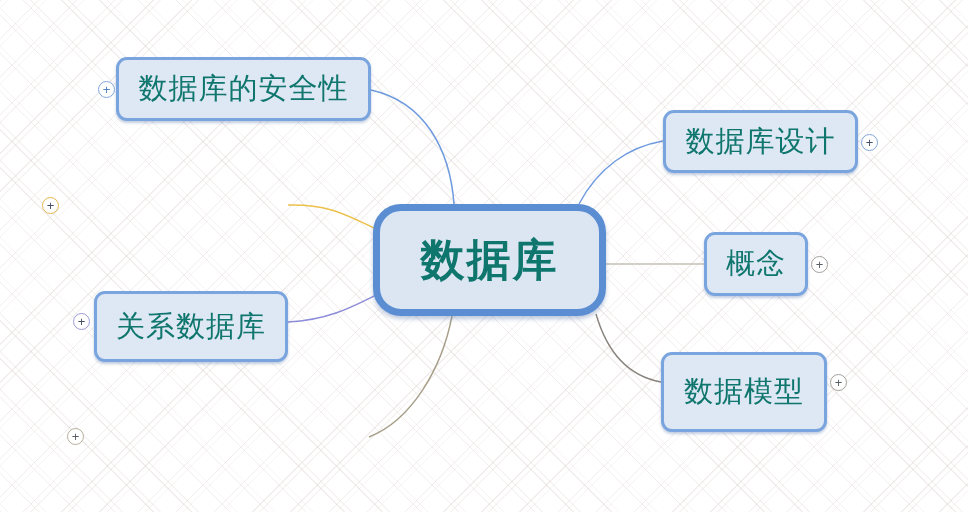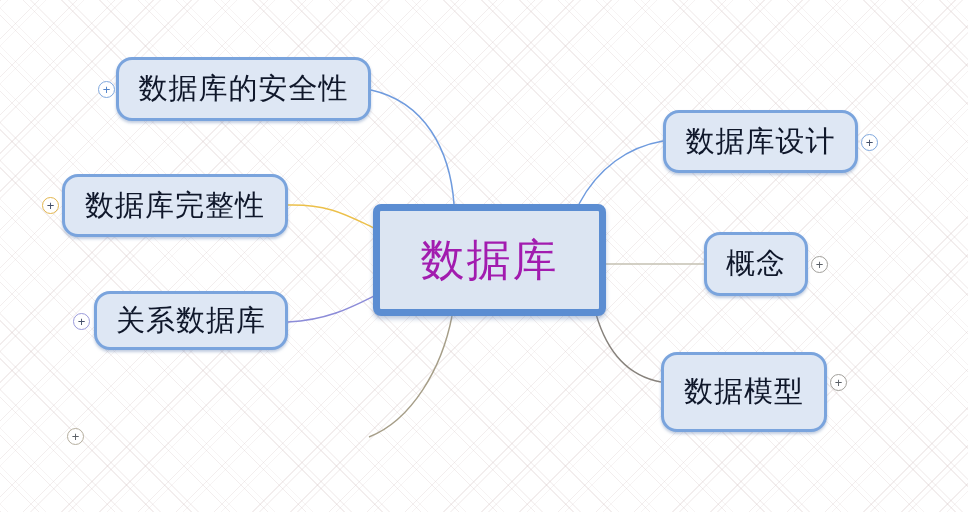--- a/index.html
+++ b/index.html
@@ -10,33 +10,33 @@
     background-image:
       repeating-linear-gradient(45deg, rgba(214,198,198,.30) 0 1px, transparent 1px 27px),
       repeating-linear-gradient(45deg, transparent 0 5px, rgba(214,198,198,.20) 5px 6px, transparent 6px 27px),
       repeating-linear-gradient(135deg, rgba(214,198,198,.30) 0 1px, transparent 1px 27px),
       repeating-linear-gradient(135deg, transparent 0 5px, rgba(214,198,198,.20) 5px 6px, transparent 6px 27px);
   }
   .links{position:absolute;left:0;top:0;z-index:1;}
   .node{
     position:absolute;z-index:2;box-sizing:border-box;
     display:flex;align-items:center;justify-content:center;
-    background:#dee7f4;border:3px solid #7aa4dd;border-radius:16px;
-    color:#0f172a;font-size:29px;letter-spacing:1px;white-space:nowrap;
+    background:#dee7f4;border:3px solid #7aa4dd;border-radius:11px;
+    color:#0f766e;font-size:29px;letter-spacing:1px;white-space:nowrap;
     box-shadow:0 2px 3px rgba(90,120,170,.38);
     cursor:default;
   }
   .node.central{
-    background:#dce5f2;border:7px solid #5b8dd2;border-radius:8px;
-    color:#a21caf;font-size:44px;font-weight:normal;letter-spacing:2px;
+    background:#dce5f2;border:7px solid #5b8dd2;border-radius:28px;
+    color:#0f766e;font-size:44px;font-weight:bold;letter-spacing:2px;
     box-shadow:0 3px 4px rgba(90,120,170,.40);
   }
   .n-security  {left:116px;top:57px; width:255px;height:64px;}
   .n-integrity {left:62px; top:174px;width:226px;height:63px;}
-  .n-relational{left:94px; top:291px;width:194px;height:59px;}
+  .n-relational{left:94px; top:291px;width:194px;height:71px;}
   .n-sqlddl    {left:89px; top:406px;width:280px;height:62px;font-size:28px;}
   .n-central   {left:373px;top:204px;width:233px;height:112px;}
   .n-design    {left:663px;top:110px;width:195px;height:63px;}
   .n-concept   {left:704px;top:232px;width:104px;height:64px;}
   .n-datamodel {left:661px;top:352px;width:166px;height:80px;}
   .expand{
     position:absolute;z-index:2;box-sizing:border-box;
     width:17px;height:17px;border-radius:50%;
     border:1.5px solid #999;background:rgba(255,255,255,.9);
     display:flex;align-items:center;justify-content:center;
@@ -61,21 +61,20 @@
     <path d="M 288 322 C 328 320 352 307 376 295" fill="none" stroke-width="1.5" stroke="#8c8cd8"></path>
     <path d="M 369 437 C 412 420 442 368 452 316" fill="none" stroke-width="1.4" stroke="#a69e88"></path>
     <path d="M 579 204 C 598 168 628 147 663 141" fill="none" stroke-width="1.5" stroke="#6f9bde"></path>
     <path d="M 606 264 L 704 264" fill="none" stroke-width="1.4" stroke="#c4c0b2"></path>
     <path d="M 596 314 C 607 352 628 376 661 382" fill="none" stroke-width="1.4" stroke="#87827c"></path>
   </svg>
 
   <div class="node central n-central">数据库</div>
 
   <div class="node n-security">数据库的安全性</div>
-  <div class="node n-integrity">数据库完整性</div>
   <div class="node n-relational">关系数据库</div>
 
   <div class="node n-concept">概念</div>
   <div class="node n-design">数据库设计</div>
   <div class="node n-datamodel">数据模型</div>
 
   <div class="expand e-security" style="border-color: rgb(127, 168, 222);">
     <span style="color: rgb(79, 129, 199);">+</span>
   </div>
   <div class="expand e-integrity" style="border-color: rgb(227, 182, 77);">

